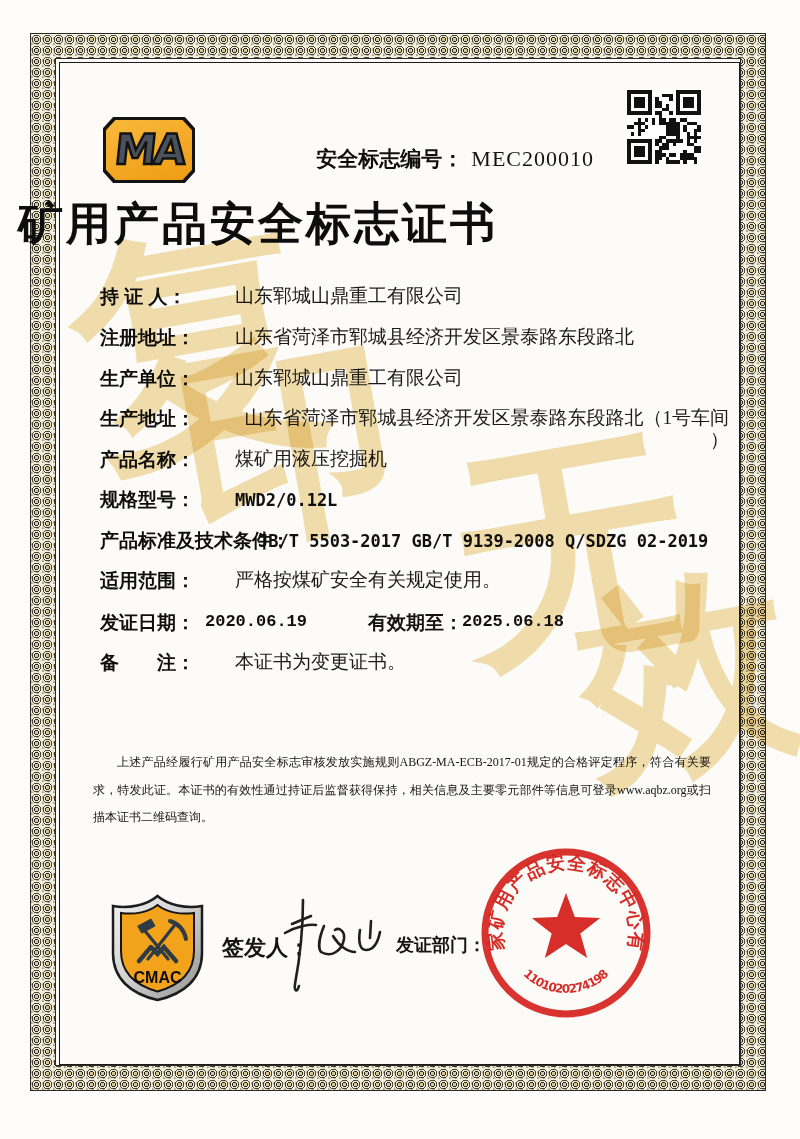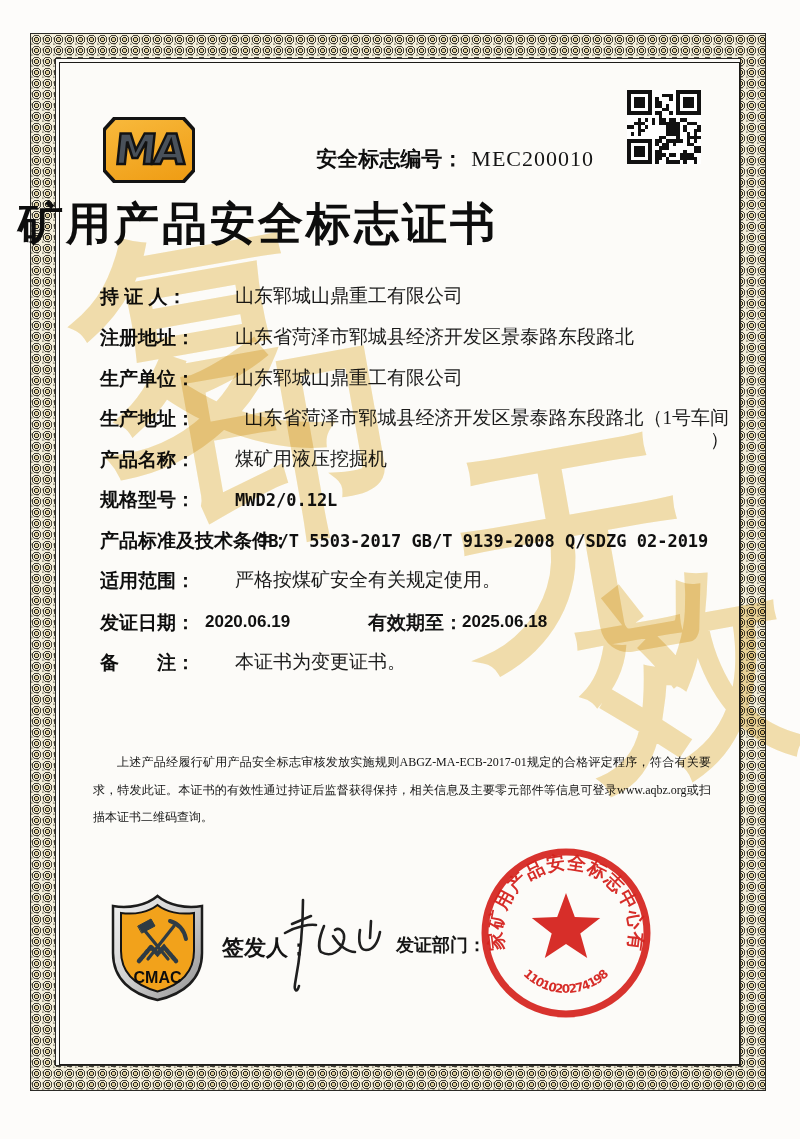--- a/index.html
+++ b/index.html
@@ -43,21 +43,21 @@
   .row .val{position:absolute;left:135px;top:1px;font-size:19px;color:#1a1a1a;
             font-family:"Liberation Serif",serif;line-height:22px;}
   .row .val.mono{font-family:"DejaVu Sans Mono",monospace;font-weight:700;font-size:17px;top:2px;color:#101010;}
   .row.wrap .val{width:494px;line-break:anywhere;}
   .row.std .val{left:158px;}
   .r1{top:284px}.r2{top:325px}.r3{top:366px}.r4{top:406px}.r5{top:447px}
   .r6{top:487px}.r7{top:528px}.r8{top:568px}.rd{top:610px}.rr{top:650px}
   .rd .val1{position:absolute;left:105px;top:2px;}
   .rd .lbl2{position:absolute;left:268px;top:0;font-size:19px;font-weight:800;white-space:pre;}
   .rd .val2{position:absolute;left:362px;top:2px;}
-  .monoval{font-family:Liberation Sans, sans-serif;font-weight:700;font-size:17px;color:#101010;}
+  .monoval{font-family:Liberation Mono, monospace;font-weight:700;font-size:17px;color:#101010;}
 
   .statement{position:absolute;left:93px;top:749px;width:618px;font-size:12px;line-height:27.5px;
              text-align:justify;text-indent:2em;font-family:"Liberation Serif",serif;color:#141414;font-weight:500;}
 
   
   .shield{position:absolute;left:108px;top:893px;width:99px;height:110px;}
   .sig-label{position:absolute;left:222px;top:933px;font-size:22px;font-weight:800;white-space:pre;}
   .signature{position:absolute;left:266px;top:890px;width:120px;height:112px;}
   .issuer-label{position:absolute;left:396px;top:933px;font-size:18px;font-weight:800;white-space:pre;}
   .stamp{position:absolute;left:478px;top:845px;width:176px;height:176px;}

